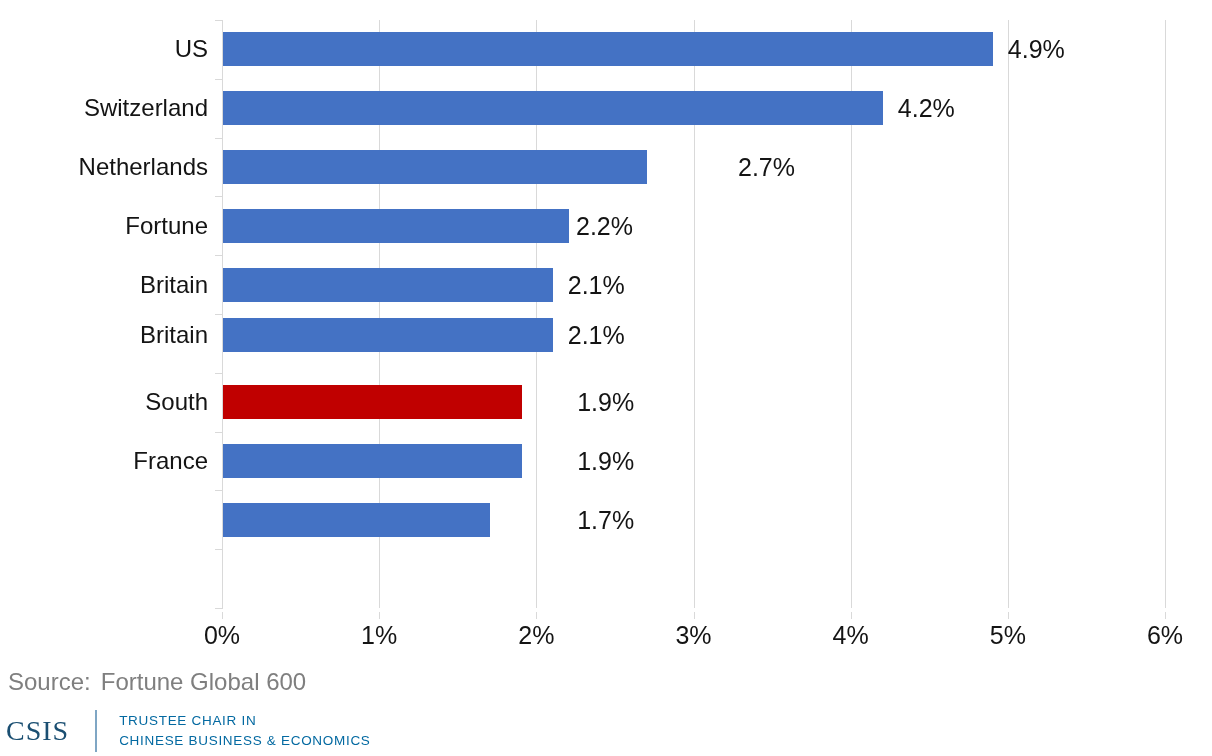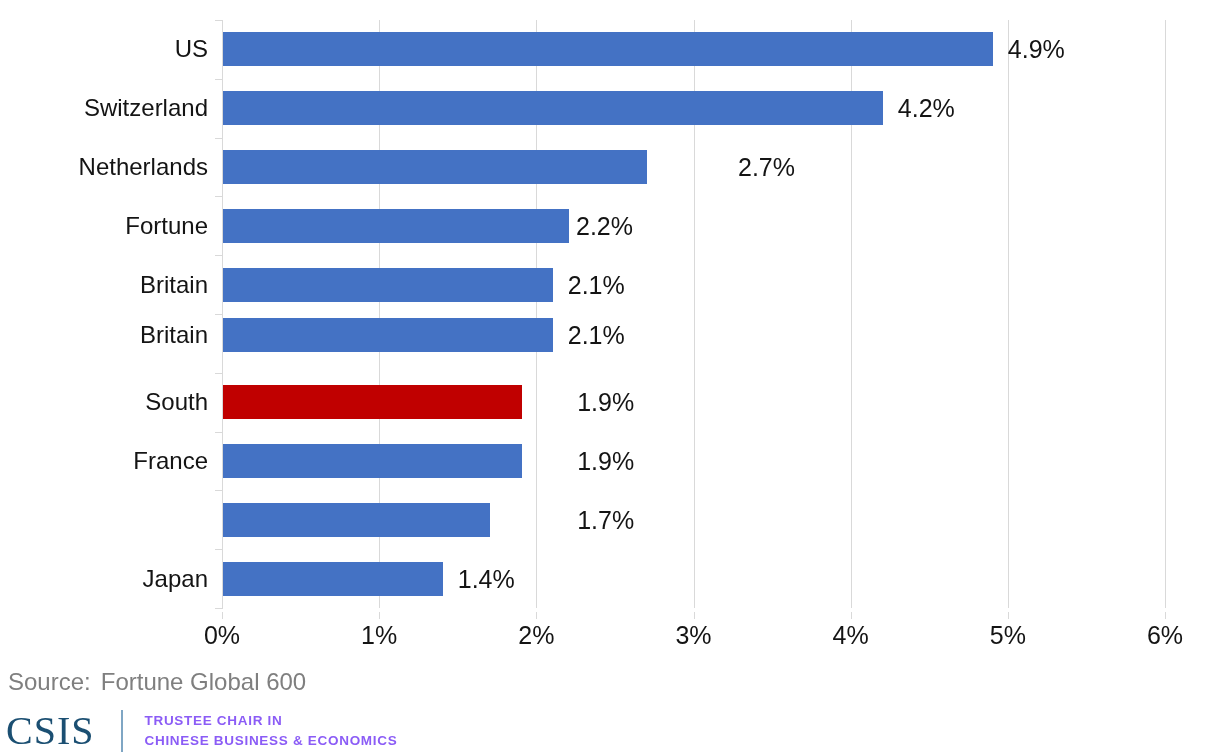--- a/index.html
+++ b/index.html
@@ -154,36 +154,36 @@
   .logo-block {
     position: absolute;
     left: 6px;
     top: 48px;
     display: flex;
     align-items: center;
     height: 46px;
   }
   .csis-mark {
     font-family: "Liberation Serif", serif;
-    font-size: 40px;
+    font-size: 28px;
     letter-spacing: 1px;
     color: #1b4f72;
     line-height: 1;
     white-space: nowrap;
   }
   .logo-divider {
     width: 2px;
     height: 42px;
     background: #7fa6c4;
     margin: 0 22px 0 26px;
   }
   .logo-sub {
-    color: #8b5cf6;
+    color: #0369a1;
     font-size: 13.5px;
-    font-weight: bold;
+    font-weight: normal;
     letter-spacing: 0.7px;
     line-height: 1.45;
     white-space: nowrap;
   }
 </style>
 </head>
 <body>
 
 <div id="chart-figure">
 
@@ -268,27 +268,20 @@
         <div class="bar-wrap">
           <div class="bar" style="width: 298.617px; background: rgb(68, 114, 196);"></div>
         </div>
         <div class="value-label" style="left: 577.197px;">1.9%</div>
       </div>
       <div class="row" style="top: 470.4px;">
         <div class="bar-wrap">
           <div class="bar" style="width: 267.183px; background: rgb(68, 114, 196);"></div>
         </div>
         <div class="value-label" style="left: 577.197px;">1.7%</div>
-      </div>
-      <div class="row" style="top: 529.2px;">
-        <div class="cat-label">Japan</div>
-        <div class="bar-wrap">
-          <div class="bar" style="width: 220.033px; background: rgb(68, 114, 196);"></div>
-        </div>
-        <div class="value-label" style="left: 457.75px;">1.4%</div>
       </div>
     </div>
 
   <div class="xaxis" id="xaxis">
       <div class="xtickmark" style="left: 222px;"></div>
       <div class="xtick-label" style="left: 222px;">0%</div>
       <div class="xtickmark" style="left: 379.167px;"></div>
       <div class="xtick-label" style="left: 379.167px;">1%</div>
       <div class="xtickmark" style="left: 536.333px;"></div>
       <div class="xtick-label" style="left: 536.333px;">2%</div>

